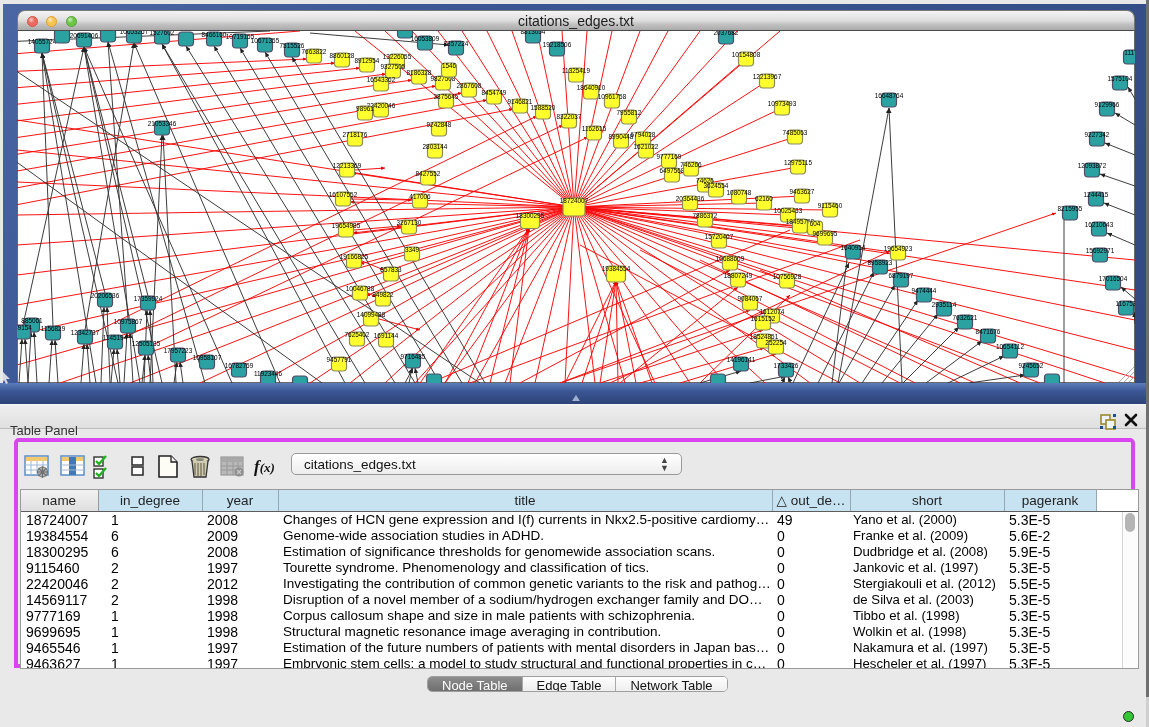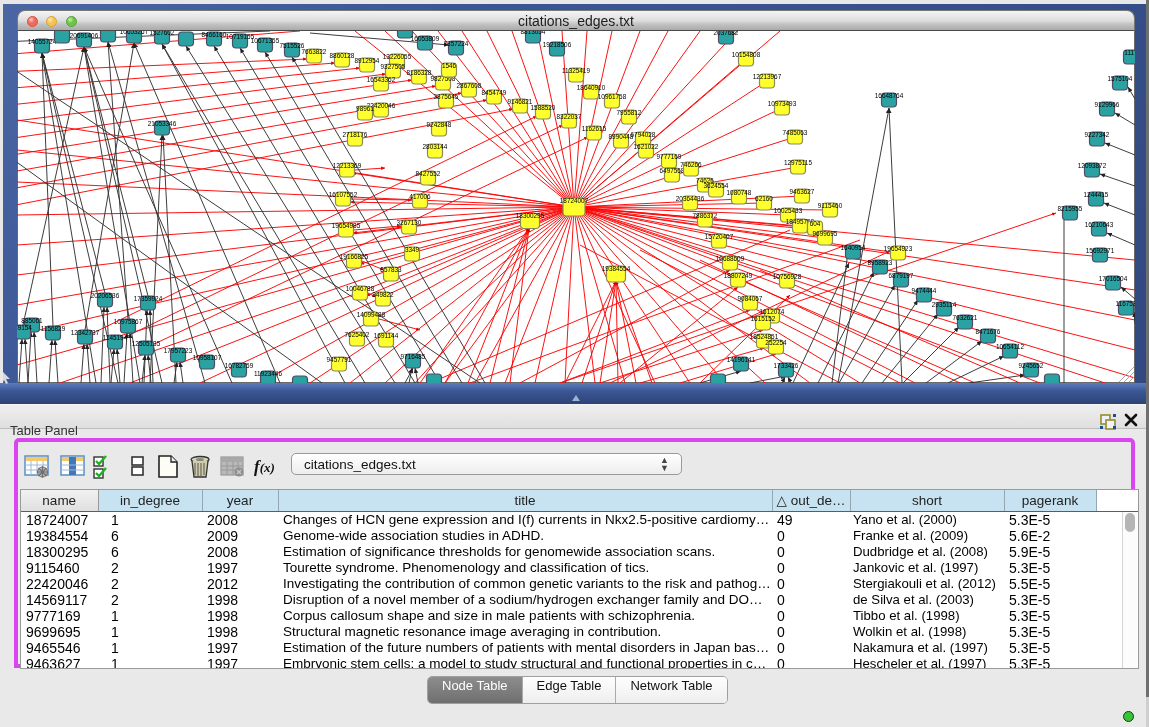--- a/index.html
+++ b/index.html
@@ -23,21 +23,21 @@
 #tblclip{position:absolute;left:2px;top:47px;width:1119px;height:180px;overflow:hidden;border:1px solid #9a9a9a;background:#d946ef}
 table#tbl{border-collapse:collapse;table-layout:fixed;width:1118px;background:#fff;font-size:14px;color:#000}
 
 #tbl th{height:21px;font-weight:normal;font-size:13.5px;color:#222;background:#c7e3f1;border-right:1px solid #93a8b3;border-bottom:1px solid #5d5d5d;overflow:hidden;white-space:nowrap}
 #tbl th.gray{background:linear-gradient(#f2f2f2,#dfdfdf);border-right:1px solid #9a9a9a}
 #tbl td{height:16px;padding:0 0 0 5px;overflow:hidden;white-space:nowrap;text-overflow:ellipsis}
 #tbl td:nth-child(2){padding-left:13px}
 #tbl td:nth-child(4){font-size:13.5px}
 #tbl td:nth-child(6){font-size:13.2px}
 #tbl td:nth-child(6){padding-left:3px}
-#tabs{position:absolute;left:427px;top:272px;height:28px;display:flex;border:1px solid #9f9f9f;border-radius:5px;overflow:hidden;background:#fff}
+#tabs{position:absolute;left:427px;top:272px;height:16px;display:flex;border:1px solid #9f9f9f;border-radius:5px;overflow:hidden;background:#fff}
 #tabs div{font-size:13px;padding:1px 14px 0;color:#111;background:linear-gradient(#fefefe,#eee)}
 #tabs div.sel{background:linear-gradient(#8d8d8d,#6f6f6f);color:#fff}
 #tabs div+div{border-left:1px solid #aaa}
 #mem{position:absolute;right:28px;top:322px;font-size:11px;color:#111}
 #memdot{position:absolute;right:12px;top:307px;width:11px;height:11px;border-radius:50%;background:#35c535;border:1.5px solid #2a2a2a}
 #vsb{position:absolute;left:1104px;top:70px;width:15px;height:156px;background:#fcfcfc;border-left:1px solid #d5d5d5}
 #vsb .th{position:absolute;left:2px;top:1px;width:10px;height:19px;border-radius:5px;background:#b5b5b5}
 
 </style></head><body>
 <div id="desk"></div>

